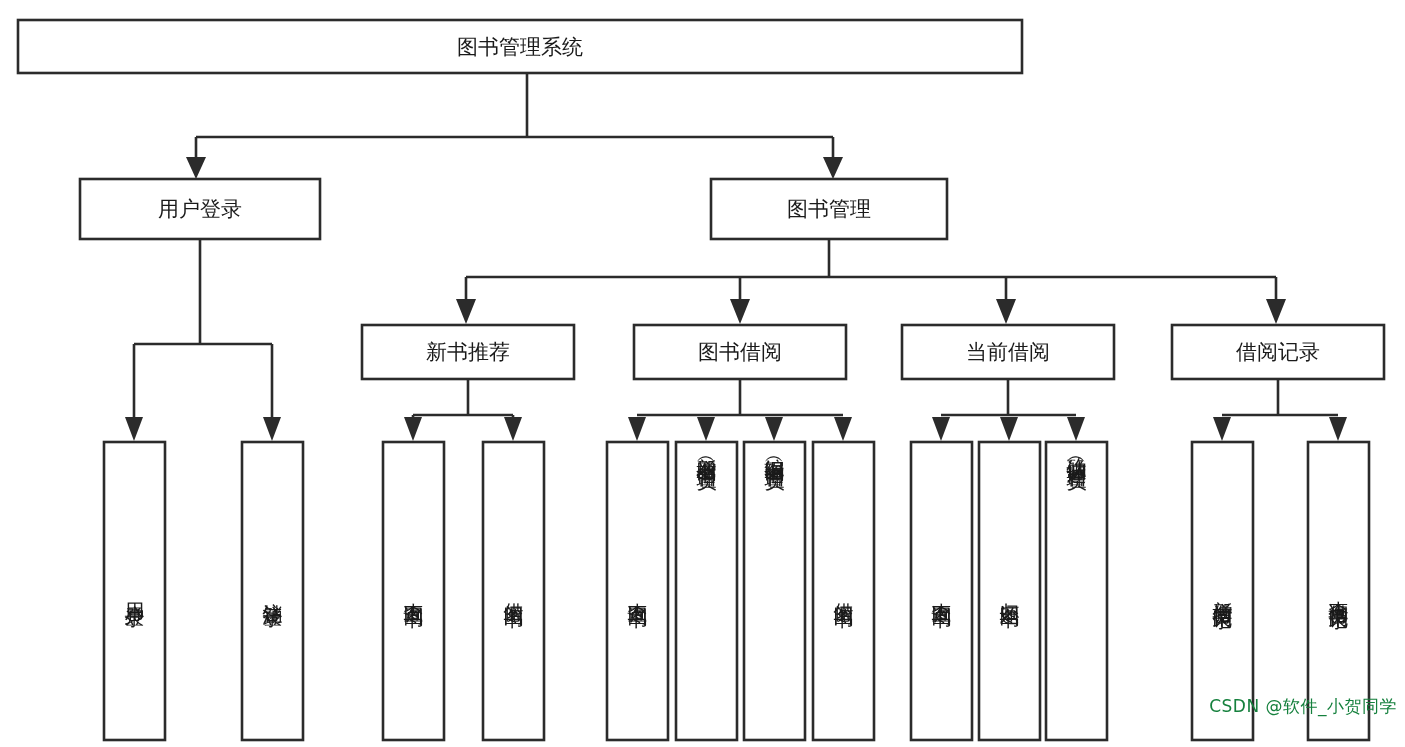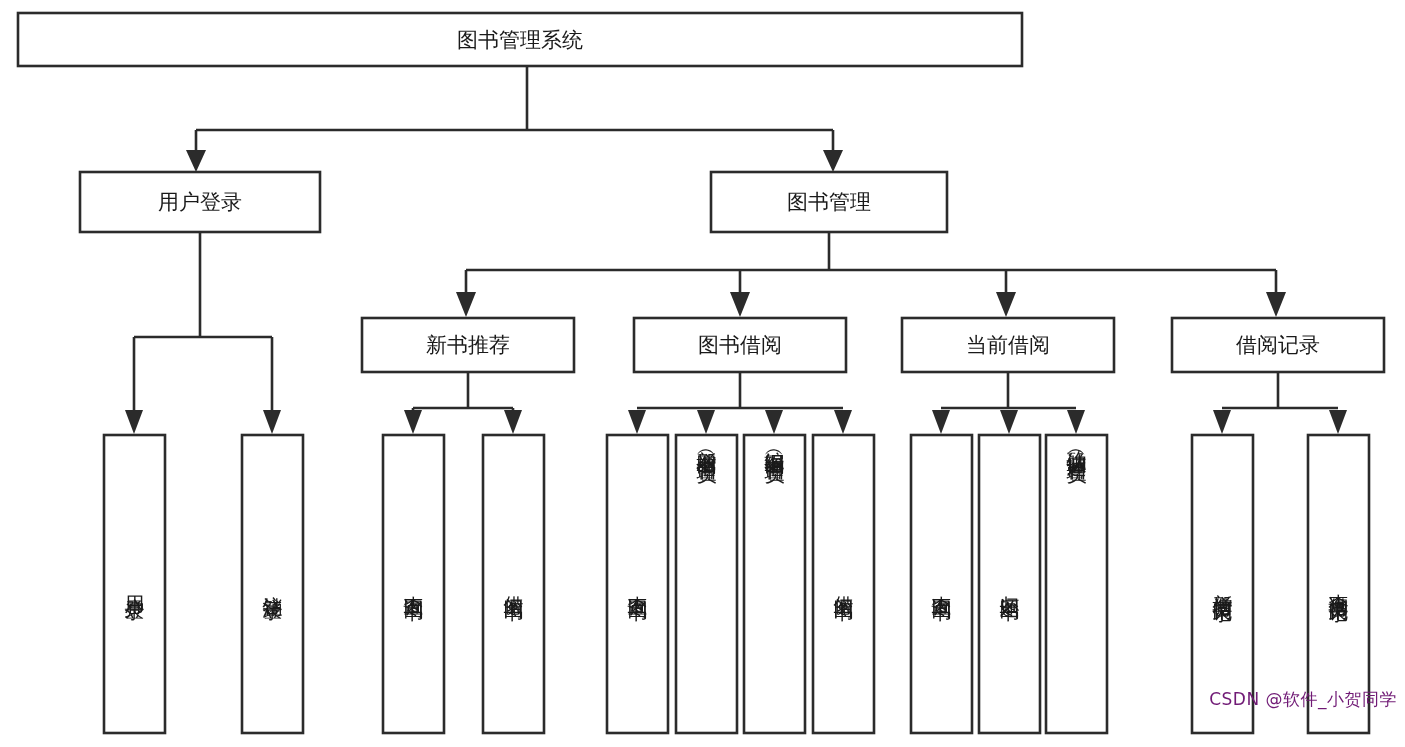--- a/index.html
+++ b/index.html
@@ -11,20 +11,21 @@
     width: 1405px;
     height: 747px;
     font-family: "DejaVu Sans", "Liberation Sans", sans-serif;
     overflow: hidden;
   }
   #diagram-root {
     position: relative;
     width: 1405px;
     height: 717px;
     background: #ffffff;
+    margin-top: 7px;
   }
   svg.diagram-canvas {
     position: absolute;
     left: 0;
     top: 0;
     width: 1405px;
     height: 747px;
   }
   .node-box {
     fill: #ffffff;
@@ -64,21 +65,21 @@
     letter-spacing: 2px;
     color: #1a1a1a;
     white-space: nowrap;
   }
   .watermark {
     position: absolute;
     right: 8px;
     bottom: 6px;
     font-family: "DejaVu Sans", "Liberation Sans", sans-serif;
     font-size: 17px;
-    color: #701a75;
+    color: #15803d;
     letter-spacing: 0.5px;
     white-space: nowrap;
   }
 </style>
 </head>
 <body>
 
 <div id="diagram-root">
 
   <svg class="diagram-canvas" viewBox="0 0 1405 747" xmlns="http://www.w3.org/2000/svg">

